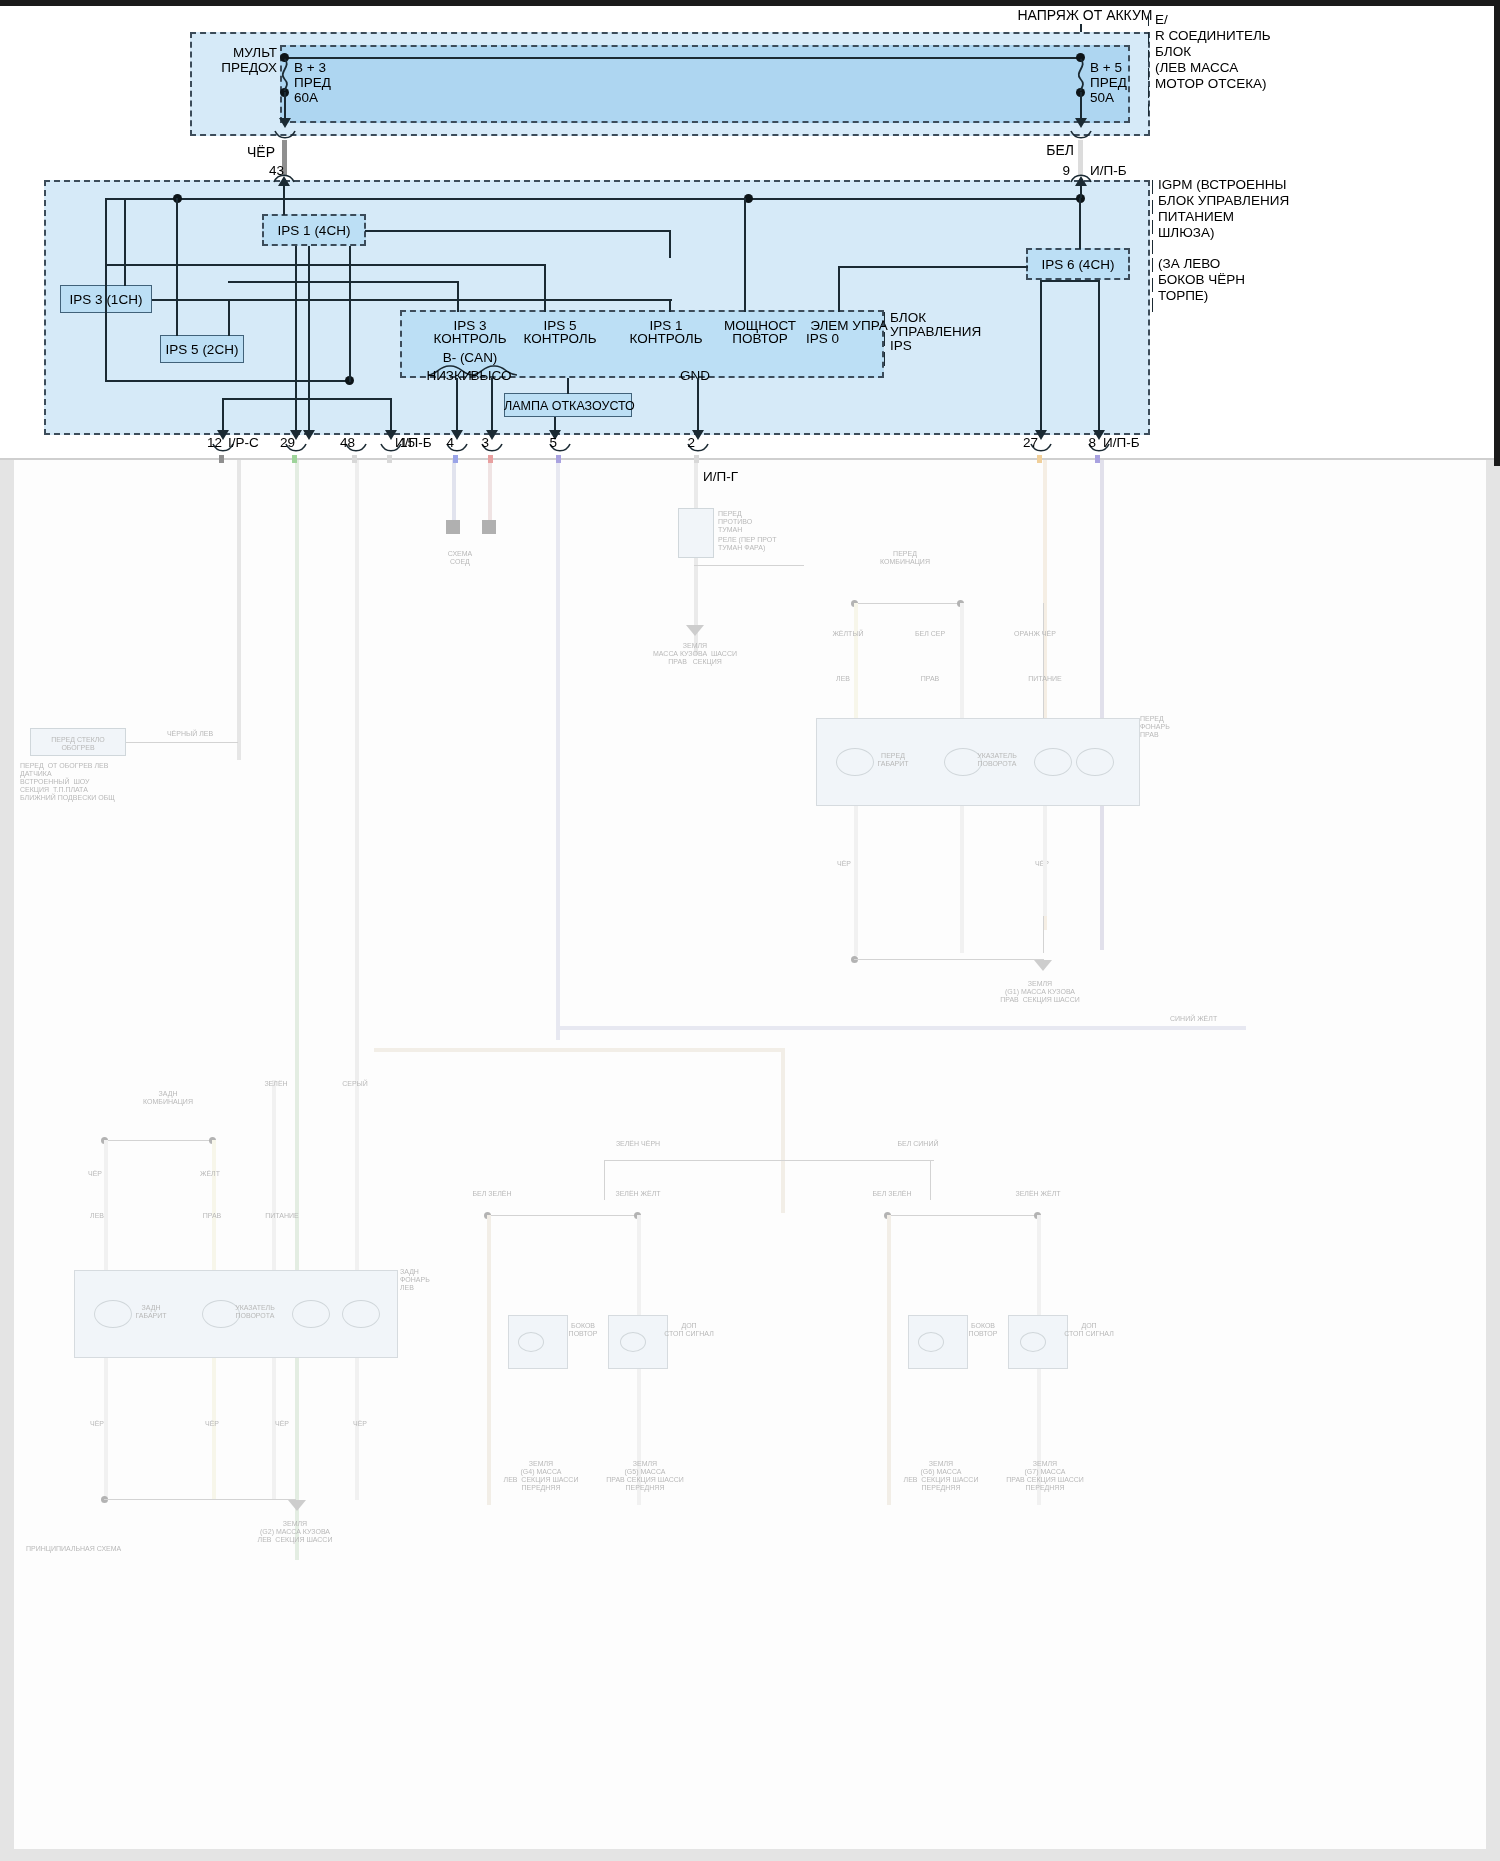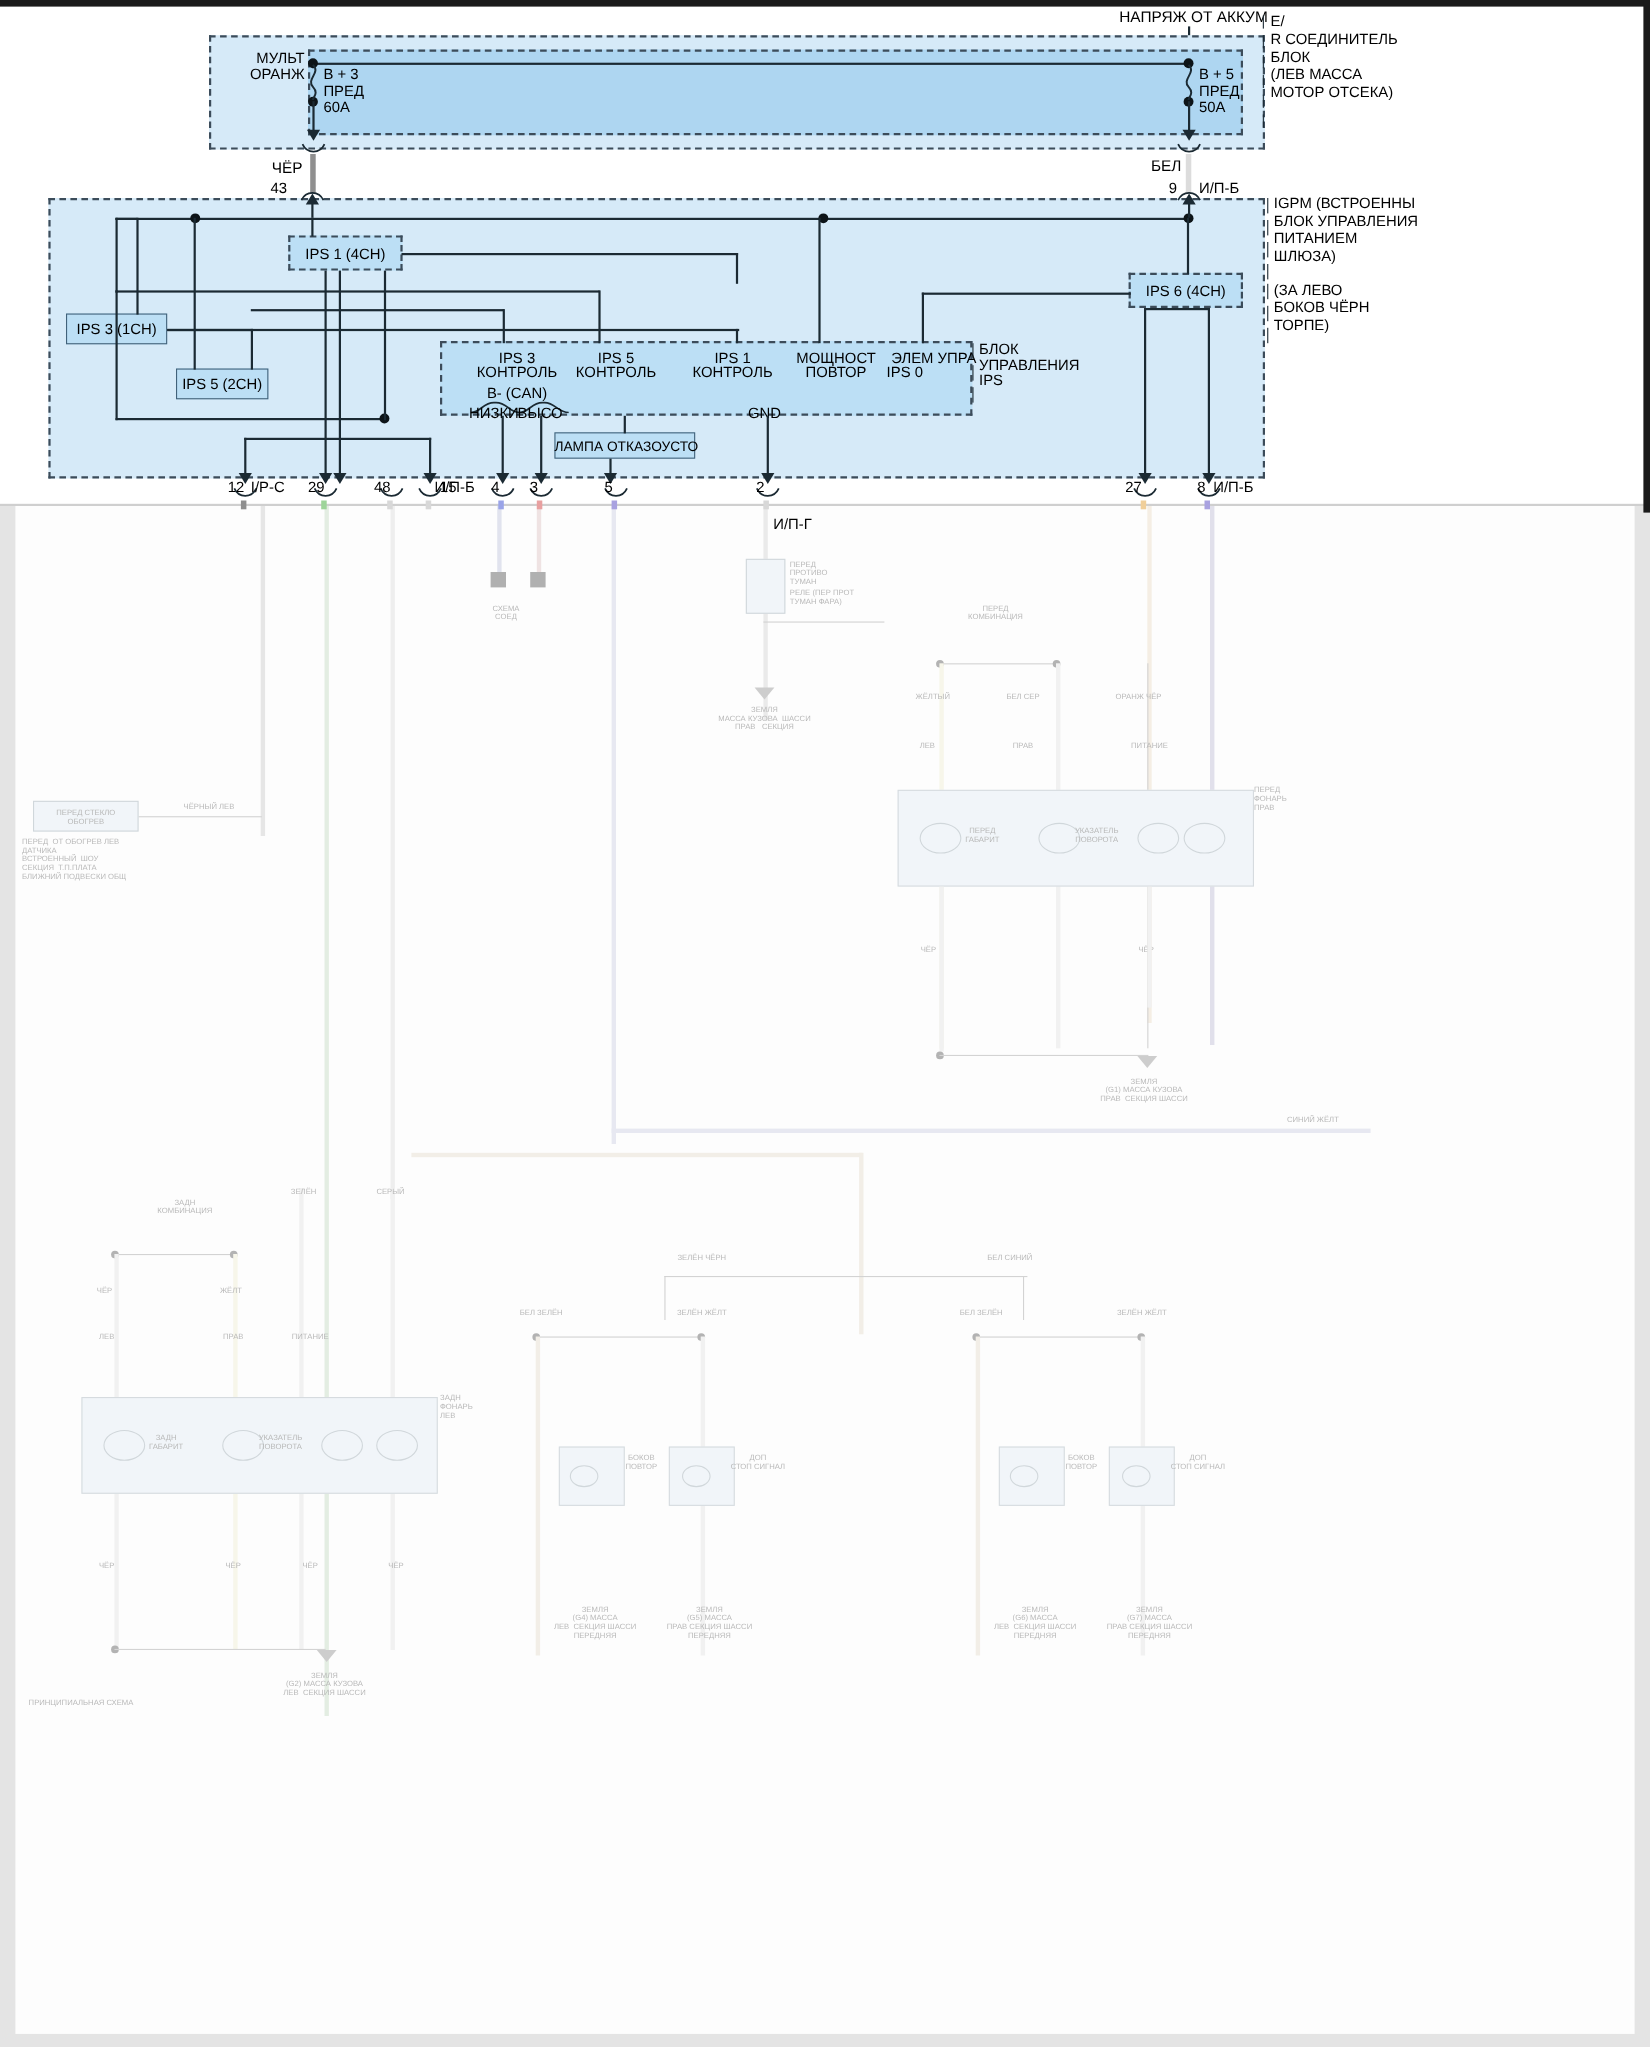--- a/index.html
+++ b/index.html
@@ -252,21 +252,21 @@
     <div class="rightbar"></div>
 
     <div class="lbl c" style="left:960px;top:8px;width:250px;font-size:14px;">НАПРЯЖ ОТ АККУМ</div>
     <div class="wire wv" style="left:1080px;top:24px;height:36px;"></div>
 
     <div class="blk dash-outer" style="left:190px;top:32px;width:960px;height:104px;"></div>
 
     <div class="blk dash-inner" style="left:280px;top:45px;width:850px;height:78px;"></div>
 
     <div class="lbl r" style="left:185px;top:45px;width:92px;">МУЛЬТ</div>
-    <div class="lbl r" style="left:185px;top:60px;width:92px;">ОРАНЖ</div>
+    <div class="lbl r" style="left:185px;top:60px;width:92px;">ПРЕДОХ</div>
 
     <div class="lbl" style="left:1155px;top:12px;">E/</div>
     <div class="lbl" style="left:1155px;top:28px;">R СОЕДИНИТЕЛЬ</div>
     <div class="lbl" style="left:1155px;top:44px;">БЛОК</div>
     <div class="lbl" style="left:1155px;top:60px;">(ЛЕВ МАССА</div>
     <div class="lbl" style="left:1155px;top:76px;">МОТОР ОТСЕКА)</div>
 
     <div class="wire wv" style="left:1148px;top:14px;height:12px;width:1.4px;"></div>
     <div class="wire wv" style="left:1148px;top:32px;height:12px;width:1.4px;"></div>
     <div class="wire wv" style="left:1148px;top:50px;height:12px;width:1.4px;"></div>
@@ -302,21 +302,21 @@
       <path d="M1 1 C 5 10, 17 10, 21 1" fill="none" stroke="#1b2a33" stroke-width="1.6"></path>
     </svg>
     <div class="lbl" style="left:1090px;top:60px;">B + 5</div>
     <div class="lbl" style="left:1090px;top:75px;">ПРЕД</div>
     <div class="lbl" style="left:1090px;top:90px;">50A</div>
 
     <div class="cab blk2" style="left:282px;top:140px;height:36px;"></div>
     <div class="cab wht" style="left:1078px;top:140px;height:36px;"></div>
 
     <div class="lbl r" style="left:215px;top:145px;width:60px;font-size:14px;">ЧЁР</div>
-    <div class="lbl r" style="left:211px;top:163px;width:50px;">43</div>
+    <div class="lbl r" style="left:234px;top:163px;width:50px;">43</div>
 
     <div class="lbl r" style="left:1012px;top:143px;width:62px;font-size:14px;">БЕЛ</div>
     <div class="lbl r" style="left:1020px;top:163px;width:50px;">9</div>
     <div class="lbl" style="left:1090px;top:163px;">И/П-Б</div>
 
     <div class="blk dash-outer" style="left:44px;top:180px;width:1106px;height:255px;"></div>
 
     <div class="wire wv" style="left:1152px;top:180px;height:14px;width:1.4px;"></div>
     <div class="wire wv" style="left:1152px;top:200px;height:14px;width:1.4px;"></div>
     <div class="wire wv" style="left:1152px;top:220px;height:14px;width:1.4px;"></div>

